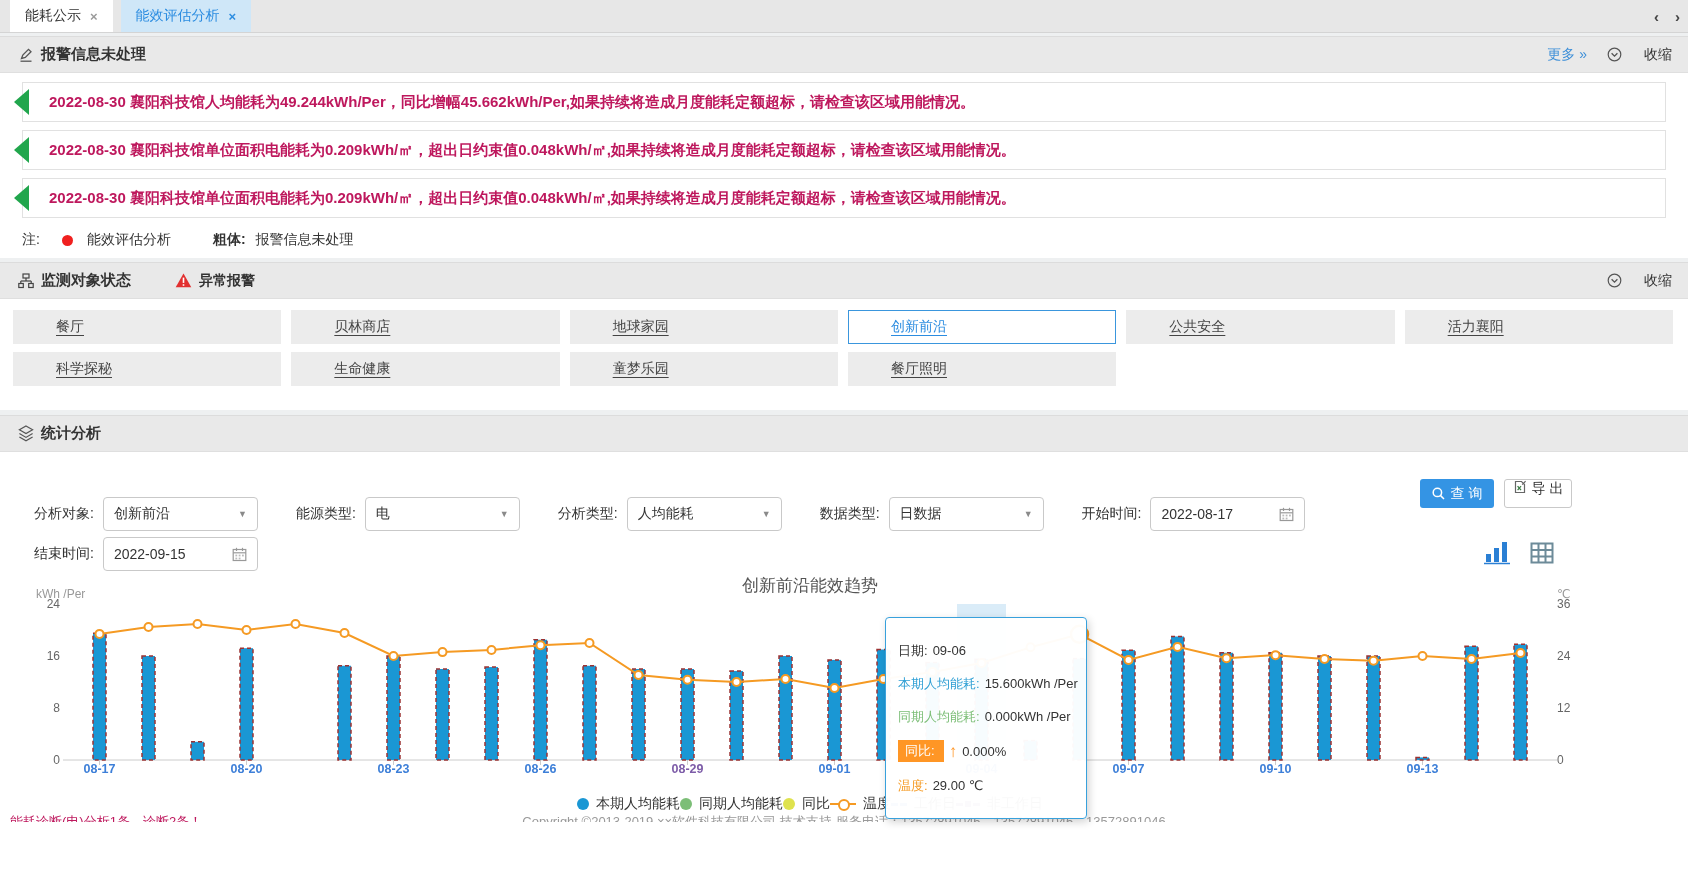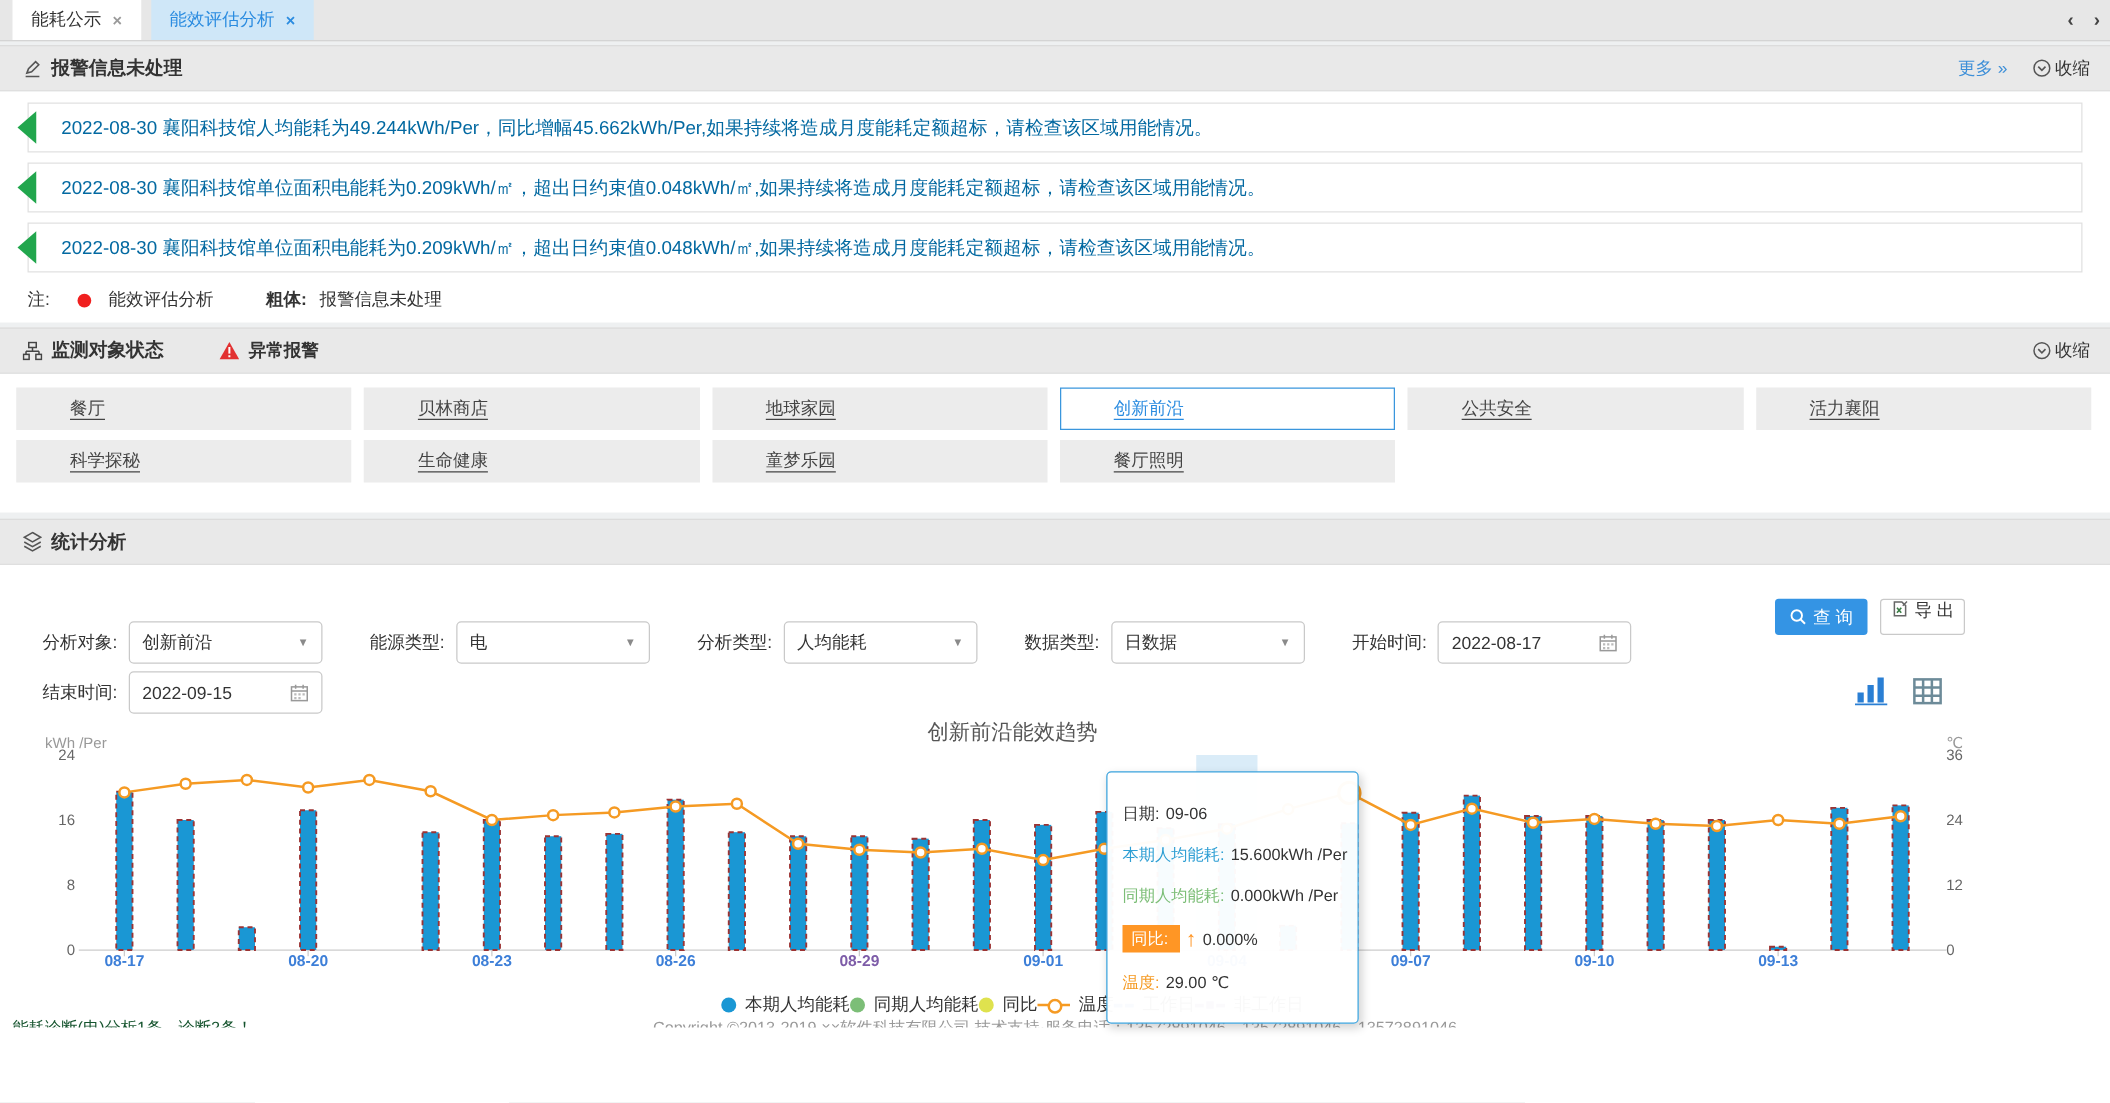--- a/index.html
+++ b/index.html
@@ -17,27 +17,27 @@
   .tab-arrows{position:absolute;right:8px;top:0;height:33px;display:flex;align-items:center;gap:16px;
               color:#444;font-size:15px;font-weight:bold}
   .tab-arrows span{cursor:pointer}
   
   .panel-hdr{position:absolute;left:0;width:1688px;height:37px;background:#e9e9e9;
              border-top:1px solid #dcdcdc;border-bottom:1px solid #dfdfdf;
              display:flex;align-items:center;padding:0 16px 0 18px;box-sizing:border-box}
   .panel-hdr .ttl{font-size:15px;font-weight:bold;color:#333;margin-left:7px}
   .hdr-right{margin-left:auto;display:flex;align-items:center;gap:20px}
   .more-link{color:#3d8fd8;font-size:14px;cursor:pointer}
-  .collapse{display:flex;align-items:center;gap:3px;color:#333;font-size:14px;cursor:pointer}
+  .collapse{display:flex;align-items:center;gap:22px;color:#333;font-size:14px;cursor:pointer}
   .panel-body{position:absolute;left:0;width:1688px;background:#fff}
   
   #alerts{position:absolute;top:74px;left:0;width:1688px}
   .alert-row{position:relative;margin:8px 22px 0 22px;height:40px;background:#fff;border:1px solid #e1e1e1;
              display:flex;align-items:center;padding:0 10px 0 26px;box-sizing:border-box;
-             color:#0369a1;font-weight:normal;font-size:15px}
+             color:#be185d;font-weight:bold;font-size:15px}
   .alert-arrow{position:absolute;left:-9px;top:6px;width:0;height:0;
                border-top:13px solid transparent;border-bottom:13px solid transparent;
                border-right:15px solid #21a64d}
   .note-row{position:absolute;top:231px;left:22px;display:flex;align-items:center;font-size:14px;color:#333}
   .red-dot{width:11px;height:11px;border-radius:50%;background:#f0201f;display:inline-block}
   
   #zones{position:absolute;top:310px;left:13px;width:1660px;display:grid;
          grid-template-columns:repeat(6,1fr);column-gap:10px;row-gap:8px}
   .zone{height:34px;background:#ececec;display:flex;align-items:center;padding-left:42px;
         box-sizing:border-box;cursor:pointer;color:#444;font-size:14px;border:1px solid transparent}
@@ -77,21 +77,21 @@
            padding:9px 12px;font-size:13px;color:#333;z-index:6;line-height:19px}
   .tt-row{display:flex;align-items:center;gap:5px;white-space:nowrap;margin:14px 0}
   .tt-cur{color:#2f9fd4}
   .tt-prev{color:#7cbe77}
   .tt-temp{color:#f59a23}
   .tt-badge{background:#ff9625;color:#fff;padding:1px 9px 2px 7px;display:inline-block}
   .tt-arrow{color:#ff9625;font-weight:bold;font-size:17px;line-height:17px}
   
   .footer-clip{position:absolute;top:813px;left:0;width:1688px;height:9px;overflow:hidden}
   .footer-inner{position:relative;font-size:13px;line-height:17px}
-  .footer-link{position:absolute;left:10px;top:0;color:#14532d;text-decoration:underline;cursor:pointer}
+  .footer-link{position:absolute;left:10px;top:0;color:#be185d;text-decoration:underline;cursor:pointer}
   .footer-copy{display:block;text-align:center;color:#999}
 </style>
 </head>
 <body>
 
 <div class="tabbar">
   <div class="tab t-inactive">
     <span>能耗公示</span>
     <span class="close">×</span>
   </div>

